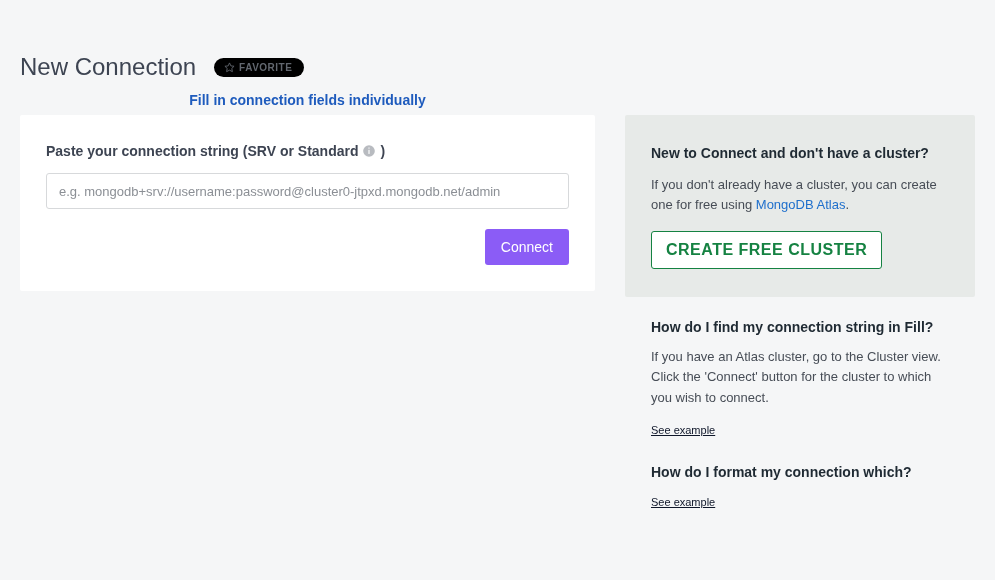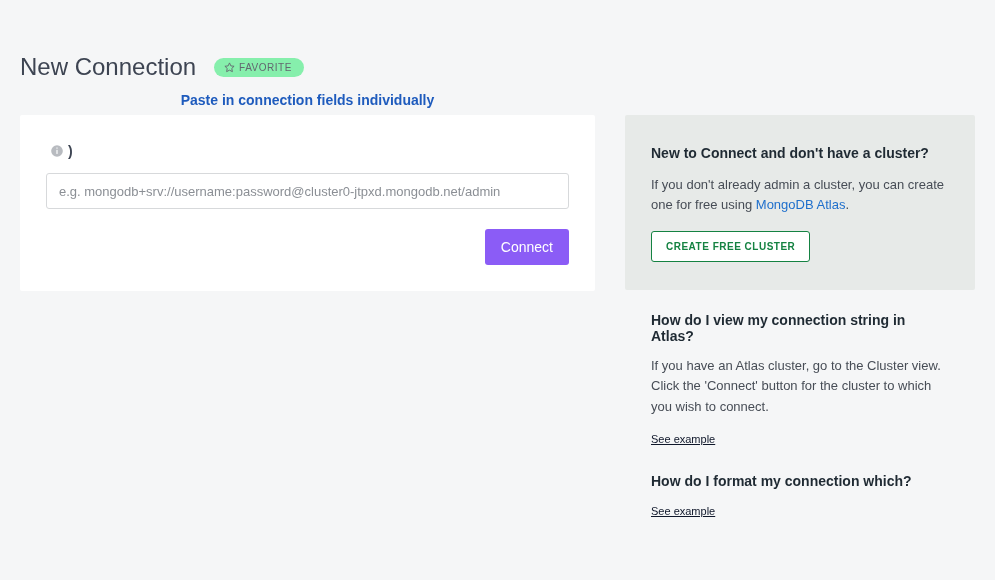--- a/index.html
+++ b/index.html
@@ -22,25 +22,25 @@
   }
   .page-title {
     font-size: 24px;
     font-weight: 400;
     color: #3d4452;
     margin-right: 18px;
   }
   .favorite-pill {
     display: inline-flex;
     align-items: center;
-    background: #86efac;
+    background: #000000;
     border-radius: 14px;
     padding: 4px 12px 4px 10px;
     font-size: 10px;
-    font-weight: 400;
+    font-weight: 700;
     color: #62676f;
     letter-spacing: 0.5px;
     cursor: pointer;
   }
   .favorite-pill svg { margin-right: 4px; }
   .individual-link-row {
     text-align: center;
     width: 575px;
     margin-bottom: 6px;
   }
@@ -124,21 +124,21 @@
   }
   .atlas-link {
     color: #1e6fcc;
     cursor: pointer;
     text-align: center;
   }
   .create-cluster-btn {
     background: #fff;
     border: 1px solid #158242;
     color: #158242;
-    font-size: 10px;
+    font-size: 16px;
     font-weight: 700;
     letter-spacing: 0.5px;
     padding: 9px 14px;
     border-radius: 3px;
     cursor: pointer;
   }
   .help-section {
     padding: 0 26px;
     margin-bottom: 26px;
   }
@@ -163,52 +163,53 @@
     <h1 class="page-title">New Connection</h1>
     <span class="favorite-pill">
       <svg width="11" height="11" viewBox="0 0 24 24" fill="none" stroke="#62676f" stroke-width="2">
         <polygon points="12 2 15 8.5 22 9.3 17 14 18.3 21 12 17.8 5.7 21 7 14 2 9.3 9 8.5 12 2"></polygon>
       </svg>
       <span>FAVORITE</span>
     </span>
   </div>
 
   <div class="individual-link-row">
-    <a class="individual-link">Paste in connection fields individually</a>
+    <a class="individual-link">Fill in connection fields individually</a>
   </div>
 
   <div class="content-row">
     <div class="left-card">
       <div class="field-label">
+        <span>Paste your connection string (SRV or Standard</span>
         <span class="info-icon">
           <svg width="14" height="14" viewBox="0 0 24 24" fill="#b8bbc0">
             <circle cx="12" cy="12" r="10"></circle>
             <rect x="11" y="10" width="2" height="7" fill="#fff"></rect>
             <rect x="11" y="6" width="2" height="2" fill="#fff"></rect>
           </svg>
         </span>
         <span class="label-close">)</span>
       </div>
       <input type="text" class="conn-input" placeholder="e.g. mongodb+srv://username:password@cluster0-jtpxd.mongodb.net/admin" style="">
       <div class="btn-row">
         <button class="connect-btn">Connect</button>
       </div>
     </div>
 
     <div class="right-col">
       <div class="help-card">
         <div class="help-heading">New to Connect and don't have a cluster?</div>
         <div class="help-text">
-          <span>If you don't already admin a cluster, you can create one for free using </span><a class="atlas-link">MongoDB Atlas</a><span>.</span>
+          <span>If you don't already have a cluster, you can create one for free using </span><a class="atlas-link">MongoDB Atlas</a><span>.</span>
         </div>
         <button class="create-cluster-btn">CREATE FREE CLUSTER</button>
       </div>
 
       <div class="help-section">
-        <div class="help-heading">How do I view my connection string in Atlas?</div>
+        <div class="help-heading">How do I find my connection string in Fill?</div>
         <div class="help-text">If you have an Atlas cluster, go to the Cluster view. Click the 'Connect' button for the cluster to which you wish to connect.</div>
         <a class="see-example">See example</a>
       </div>
 
       <div class="help-section">
         <div class="help-heading">How do I format my connection which?</div>
         <a class="see-example">See example</a>
       </div>
     </div>
   </div>

